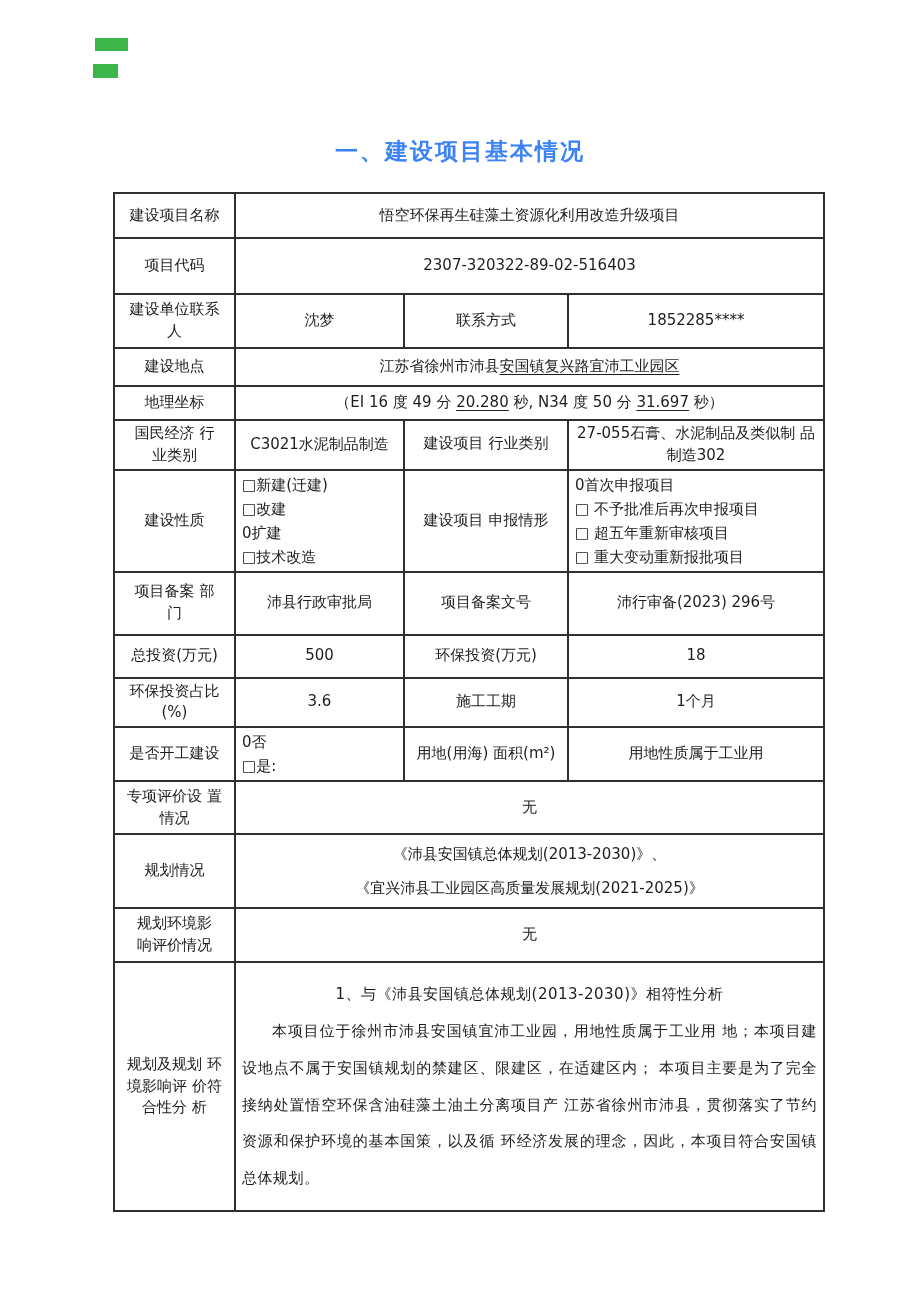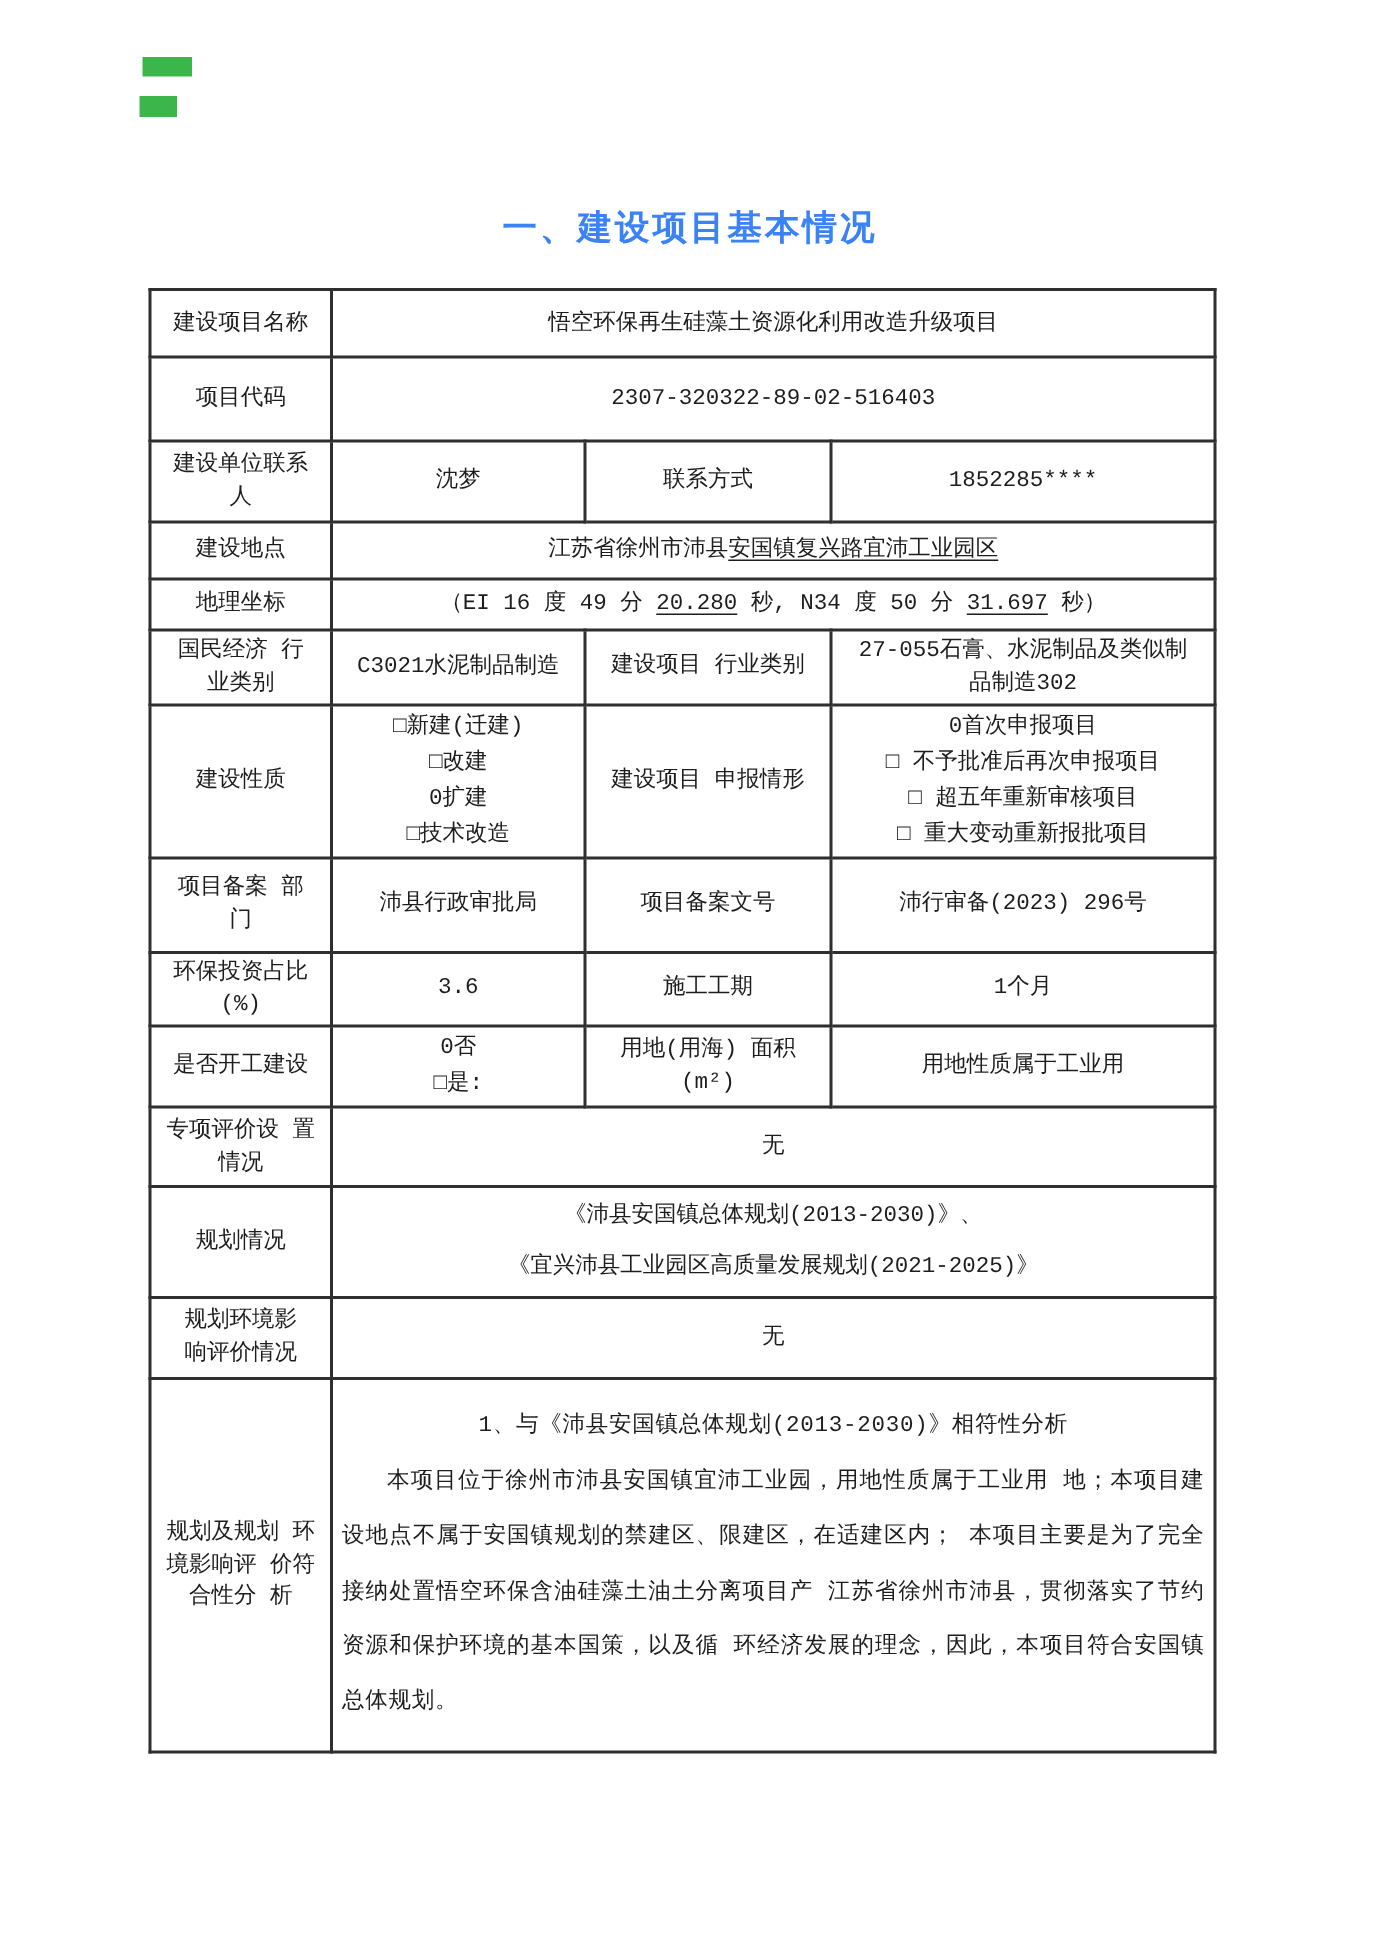--- a/index.html
+++ b/index.html
@@ -22,41 +22,40 @@
     font-weight: bold;
     letter-spacing: 2px;
     color: #3b82f6;
   }
   .green-bar { position: absolute; background: #3cb54a; }
   .green-bar.b1 { left: 95px; top: 38px; width: 33px; height: 13px; }
   .green-bar.b2 { left: 93px; top: 64px; width: 25px; height: 14px; }
 
   table.form {
     position: absolute;
-    left: 99px;
+    left: 113px;
     top: 192px;
     width: 710px;
     border-collapse: collapse;
     table-layout: fixed;
-    font-family: Liberation Mono, monospace;
   }
   table.form td {
     border: 2px solid #2f2f2f;
     font-size: 15px;
     line-height: 1.45;
     text-align: center;
     vertical-align: middle;
     padding: 2px 6px;
     overflow: hidden;
   }
   td.label { white-space: pre-line; }
   td.left, .left { text-align: left; }
   td.vbottom { vertical-align: bottom; }
   td.vtop { vertical-align: top; }
-  .opts span { display: block; text-align: center; line-height: 24px; }
+  .opts span { display: block; text-align: left; line-height: 24px; }
   .u { text-decoration: underline; text-underline-offset: 3px; }
   .plan-line { line-height: 34px; }
   td.compliance-cell { text-align: left; padding: 4px 10px; font-size: 16.5px; letter-spacing: 0.5px; }
   .c-head { line-height: 2.45; }
   .c-body { margin: 0; text-indent: 2em; line-height: 2.45; text-align: justify; }
 </style>
 </head>
 <body>
 
 <div class="page">
@@ -133,20 +132,26 @@
     </tr>
 
     <tr style="height:63px">
       <td class="label">项目备案  部
 门</td>
       <td>沛县行政审批局</td>
       <td>项目备案文号</td>
       <td>沛行审备(2023) 296号</td>
     </tr>
 
+    <tr style="height:43px">
+      <td class="label">总投资(万元)</td>
+      <td>500</td>
+      <td>环保投资(万元)</td>
+      <td>18</td>
+    </tr>
 
     <tr style="height:49px">
       <td class="label">环保投资占比
 (%)</td>
       <td>3.6</td>
       <td>施工工期</td>
       <td>1个月</td>
     </tr>
 
     <tr style="height:54px">

